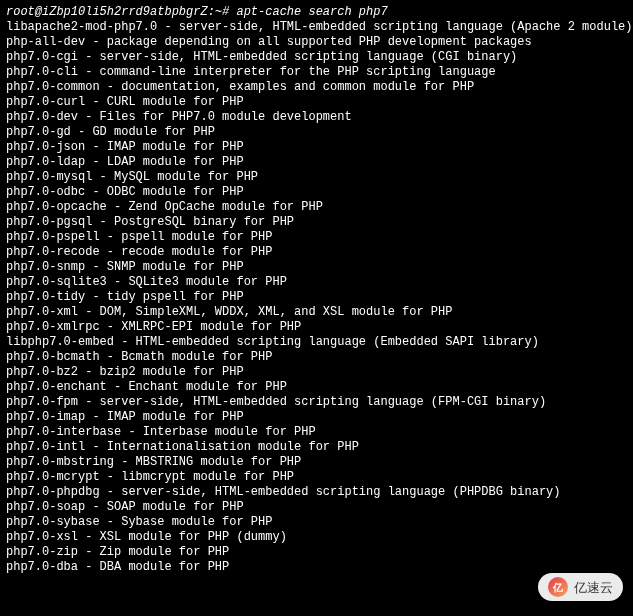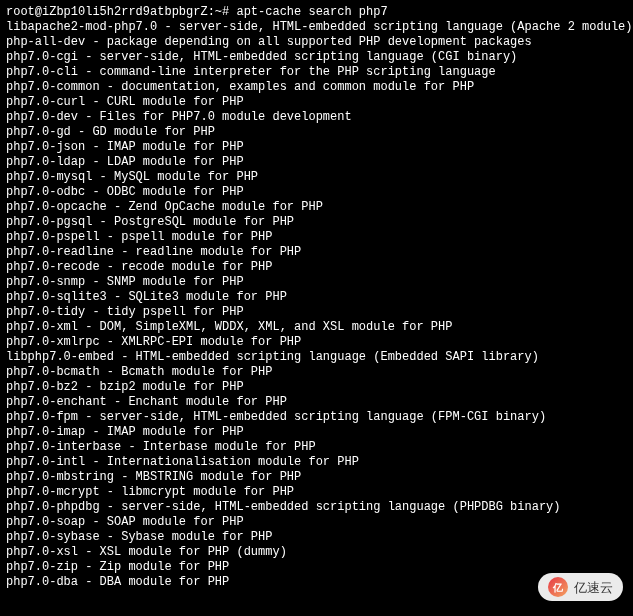--- a/index.html
+++ b/index.html
@@ -18,20 +18,21 @@
       height: 616px;
       overflow: hidden;
       position: relative;
     }
     .terminal-line {
       white-space: pre;
       display: block;
     }
     .prompt-line {
       white-space: pre;
+      font-style: italic;
     }
     .watermark {
       position: absolute;
       bottom: 15px;
       right: 10px;
       display: flex;
       align-items: center;
       gap: 6px;
       background: rgba(255,255,255,0.92);
       padding: 4px 10px;
@@ -66,23 +67,22 @@
       <span class="terminal-line">php7.0-cli - command-line interpreter for the PHP scripting language</span>
       <span class="terminal-line">php7.0-common - documentation, examples and common module for PHP</span>
       <span class="terminal-line">php7.0-curl - CURL module for PHP</span>
       <span class="terminal-line">php7.0-dev - Files for PHP7.0 module development</span>
       <span class="terminal-line">php7.0-gd - GD module for PHP</span>
       <span class="terminal-line">php7.0-json - IMAP module for PHP</span>
       <span class="terminal-line">php7.0-ldap - LDAP module for PHP</span>
       <span class="terminal-line">php7.0-mysql - MySQL module for PHP</span>
       <span class="terminal-line">php7.0-odbc - ODBC module for PHP</span>
       <span class="terminal-line">php7.0-opcache - Zend OpCache module for PHP</span>
-      <span class="terminal-line">php7.0-pgsql - PostgreSQL module for PHP</span>
+      <span class="terminal-line">php7.0-pgsql - PostgreSQL binary for PHP</span>
       <span class="terminal-line">php7.0-pspell - pspell module for PHP</span>
-      <span class="terminal-line">php7.0-readline - readline module for PHP</span>
       <span class="terminal-line">php7.0-recode - recode module for PHP</span>
       <span class="terminal-line">php7.0-snmp - SNMP module for PHP</span>
       <span class="terminal-line">php7.0-sqlite3 - SQLite3 module for PHP</span>
       <span class="terminal-line">php7.0-tidy - tidy pspell for PHP</span>
       <span class="terminal-line">php7.0-xml - DOM, SimpleXML, WDDX, XML, and XSL module for PHP</span>
       <span class="terminal-line">php7.0-xmlrpc - XMLRPC-EPI module for PHP</span>
       <span class="terminal-line">libphp7.0-embed - HTML-embedded scripting language (Embedded SAPI library)</span>
       <span class="terminal-line">php7.0-bcmath - Bcmath module for PHP</span>
       <span class="terminal-line">php7.0-bz2 - bzip2 module for PHP</span>
       <span class="terminal-line">php7.0-enchant - Enchant module for PHP</span>

